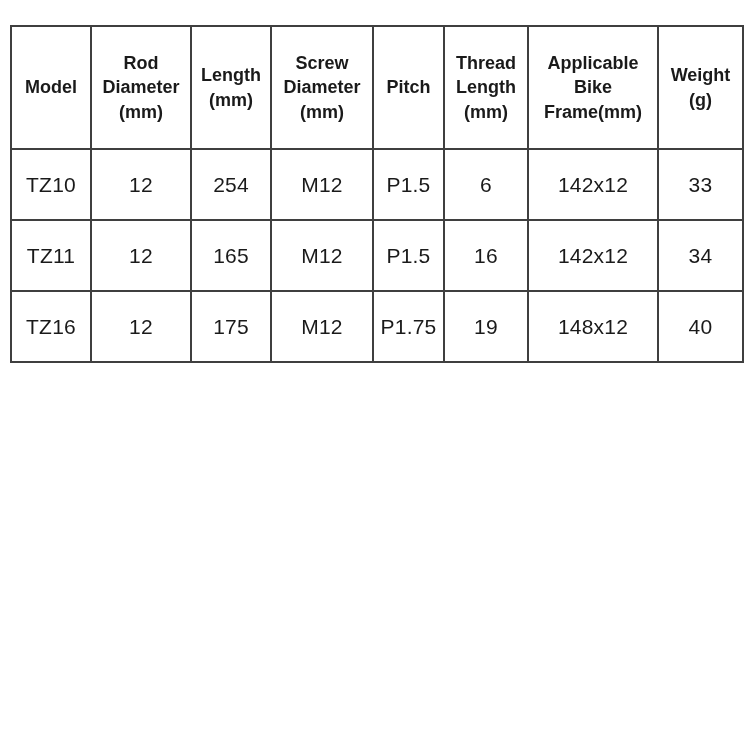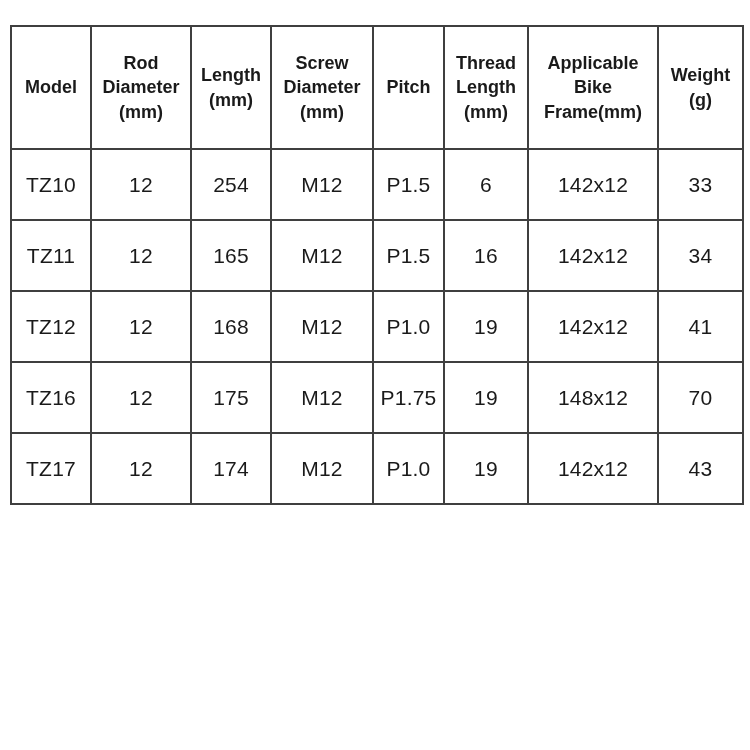--- a/index.html
+++ b/index.html
@@ -100,43 +100,23 @@
       <td>TZ11</td>
       <td>12</td>
       <td>165</td>
       <td>M12</td>
       <td>P1.5</td>
       <td>16</td>
       <td>142x12</td>
       <td>34</td>
     </tr>
     <tr>
-      <td>TZ12</td>
-      <td>12</td>
-      <td>168</td>
-      <td>M12</td>
-      <td>P1.0</td>
-      <td>19</td>
-      <td>142x12</td>
-      <td>41</td>
-    </tr>
-    <tr>
       <td>TZ16</td>
       <td>12</td>
       <td>175</td>
       <td>M12</td>
       <td>P1.75</td>
       <td>19</td>
       <td>148x12</td>
-      <td>70</td>
-    </tr>
-    <tr>
-      <td>TZ17</td>
-      <td>12</td>
-      <td>174</td>
-      <td>M12</td>
-      <td>P1.0</td>
-      <td>19</td>
-      <td>142x12</td>
-      <td>43</td>
+      <td>40</td>
     </tr>
   </tbody>
 </table>
 
 </body></html>

